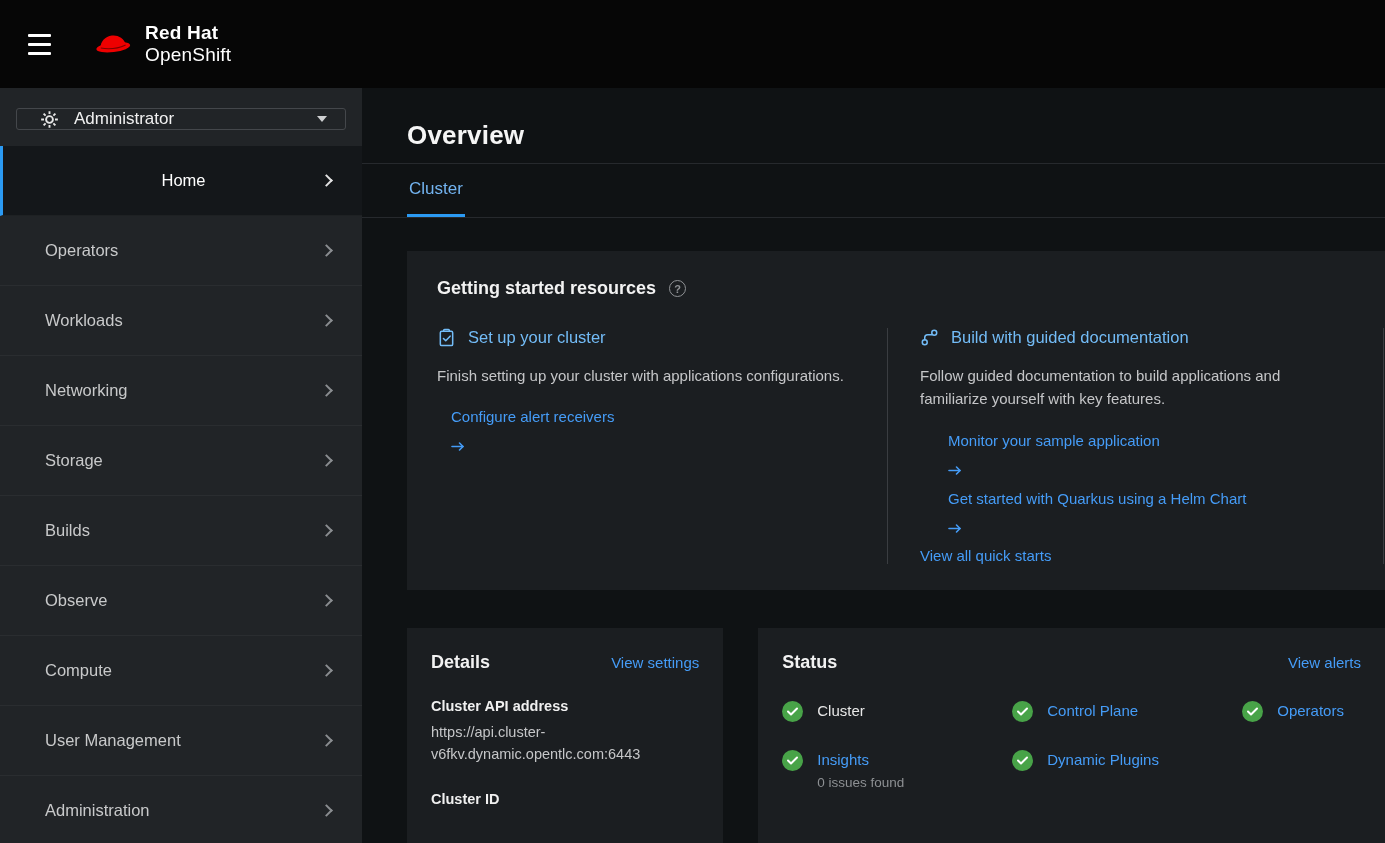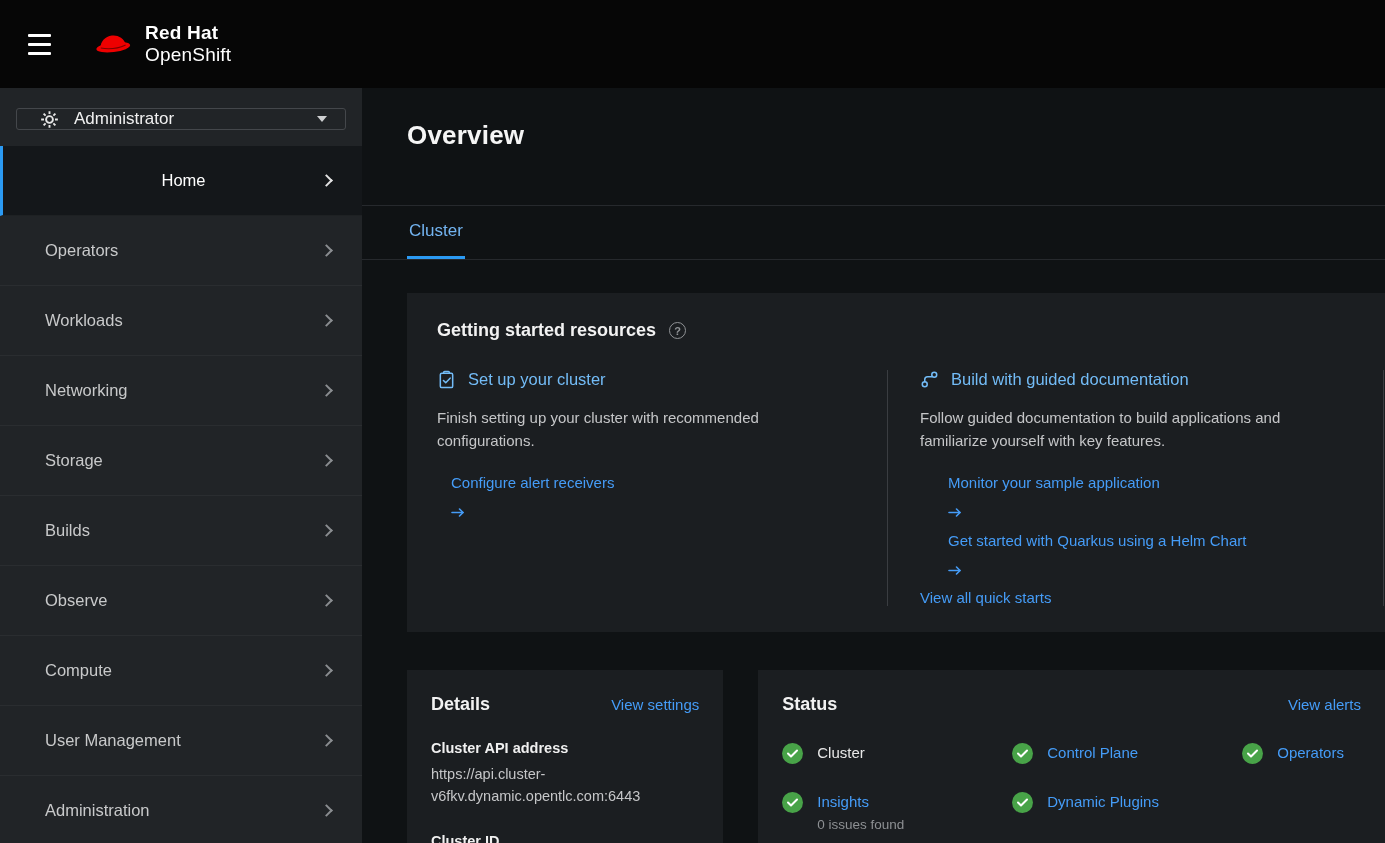--- a/index.html
+++ b/index.html
@@ -28,21 +28,21 @@
   .caret-down { margin-left:auto; width:0; height:0; border-left:5px solid transparent; border-right:5px solid transparent; border-top:6px solid #cfd0d2; }
   .nav-list { list-style:none; }
   .nav-item { height:70px; display:flex; align-items:center; padding:0 31px 0 45px; font-size:16.5px; color:#c8c9ca; cursor:pointer; border-bottom:1px solid rgba(255,255,255,.045); }
   .nav-item .nav-label { flex:1; }
   .chev { width:9px; height:9px; border-top:2px solid #8a8d90; border-right:2px solid #8a8d90; transform:rotate(45deg); flex:none; }
   .nav-item.active { background:#14171a; color:#fff; padding-left:42px; border-left:3px solid var(--accent,#2b9af3);text-align:center; }
   .nav-item.active .chev { border-color:#e2e2e2; }
 
   
   .content { flex:1; min-width:0; display:flex; flex-direction:column; }
-  .page-header { height:118px; padding:32px 45px 0; border-bottom:1px solid #26292d; }
+  .page-header { height:76px; padding:32px 45px 0; border-bottom:1px solid #26292d; }
   .page-title { font-size:26px; font-weight:600; color:#f5f5f5; letter-spacing:.2px; }
   .tab-strip { height:54px; padding:0 45px; border-bottom:1px solid #26292d; display:flex; }
   .tab { font-size:17px; color:#73b4f1; display:flex; align-items:center; border-bottom:3px solid var(--accent,#2b9af3); padding:0 2px; cursor:pointer; }
   .page-body { flex:1; padding:33px 0 0 45px; overflow:hidden; }
   .card { background:var(--card,#1b1e21); }
 
   
   .gs-card { width:1060px; padding:27px 0 26px 30px; }
   .gs-header { display:flex; align-items:center; gap:13px; }
   .gs-header h2 { font-size:18px; font-weight:700; color:#f2f2f2; }
@@ -176,21 +176,21 @@
 
           <div class="gs-col c1">
             <div class="gs-col-head">
               <svg width="19" height="19" viewBox="0 0 20 20" fill="none" stroke="currentColor" stroke-width="1.6" stroke-linecap="round" stroke-linejoin="round">
                 <rect x="3.5" y="3.5" width="13" height="15" rx="1.5"></rect>
                 <path d="M7 3.5 V2.6 a1 1 0 0 1 1-1 h4 a1 1 0 0 1 1 1 v0.9"></path>
                 <path d="M6.8 11 l2.4 2.4 4.6-4.8"></path>
               </svg>
               <span class="t">Set up your cluster</span>
             </div>
-            <p class="gs-desc">Finish setting up your cluster with recommended configurations.</p>
+            <p class="gs-desc">Finish setting up your cluster with applications configurations.</p>
             <div class="gs-links">
               <a class="gs-link">
                 <span>Configure alert receivers</span>
                 <svg width="14" height="11" viewBox="0 0 14 11" fill="none" stroke="currentColor" stroke-width="1.6" stroke-linecap="round" stroke-linejoin="round">
                   <path d="M1 5.5 H12"></path>
                     <path d="M8.5 2 L12 5.5 L8.5 9"></path>
                 </svg>
               </a>
             </div>
           </div>

